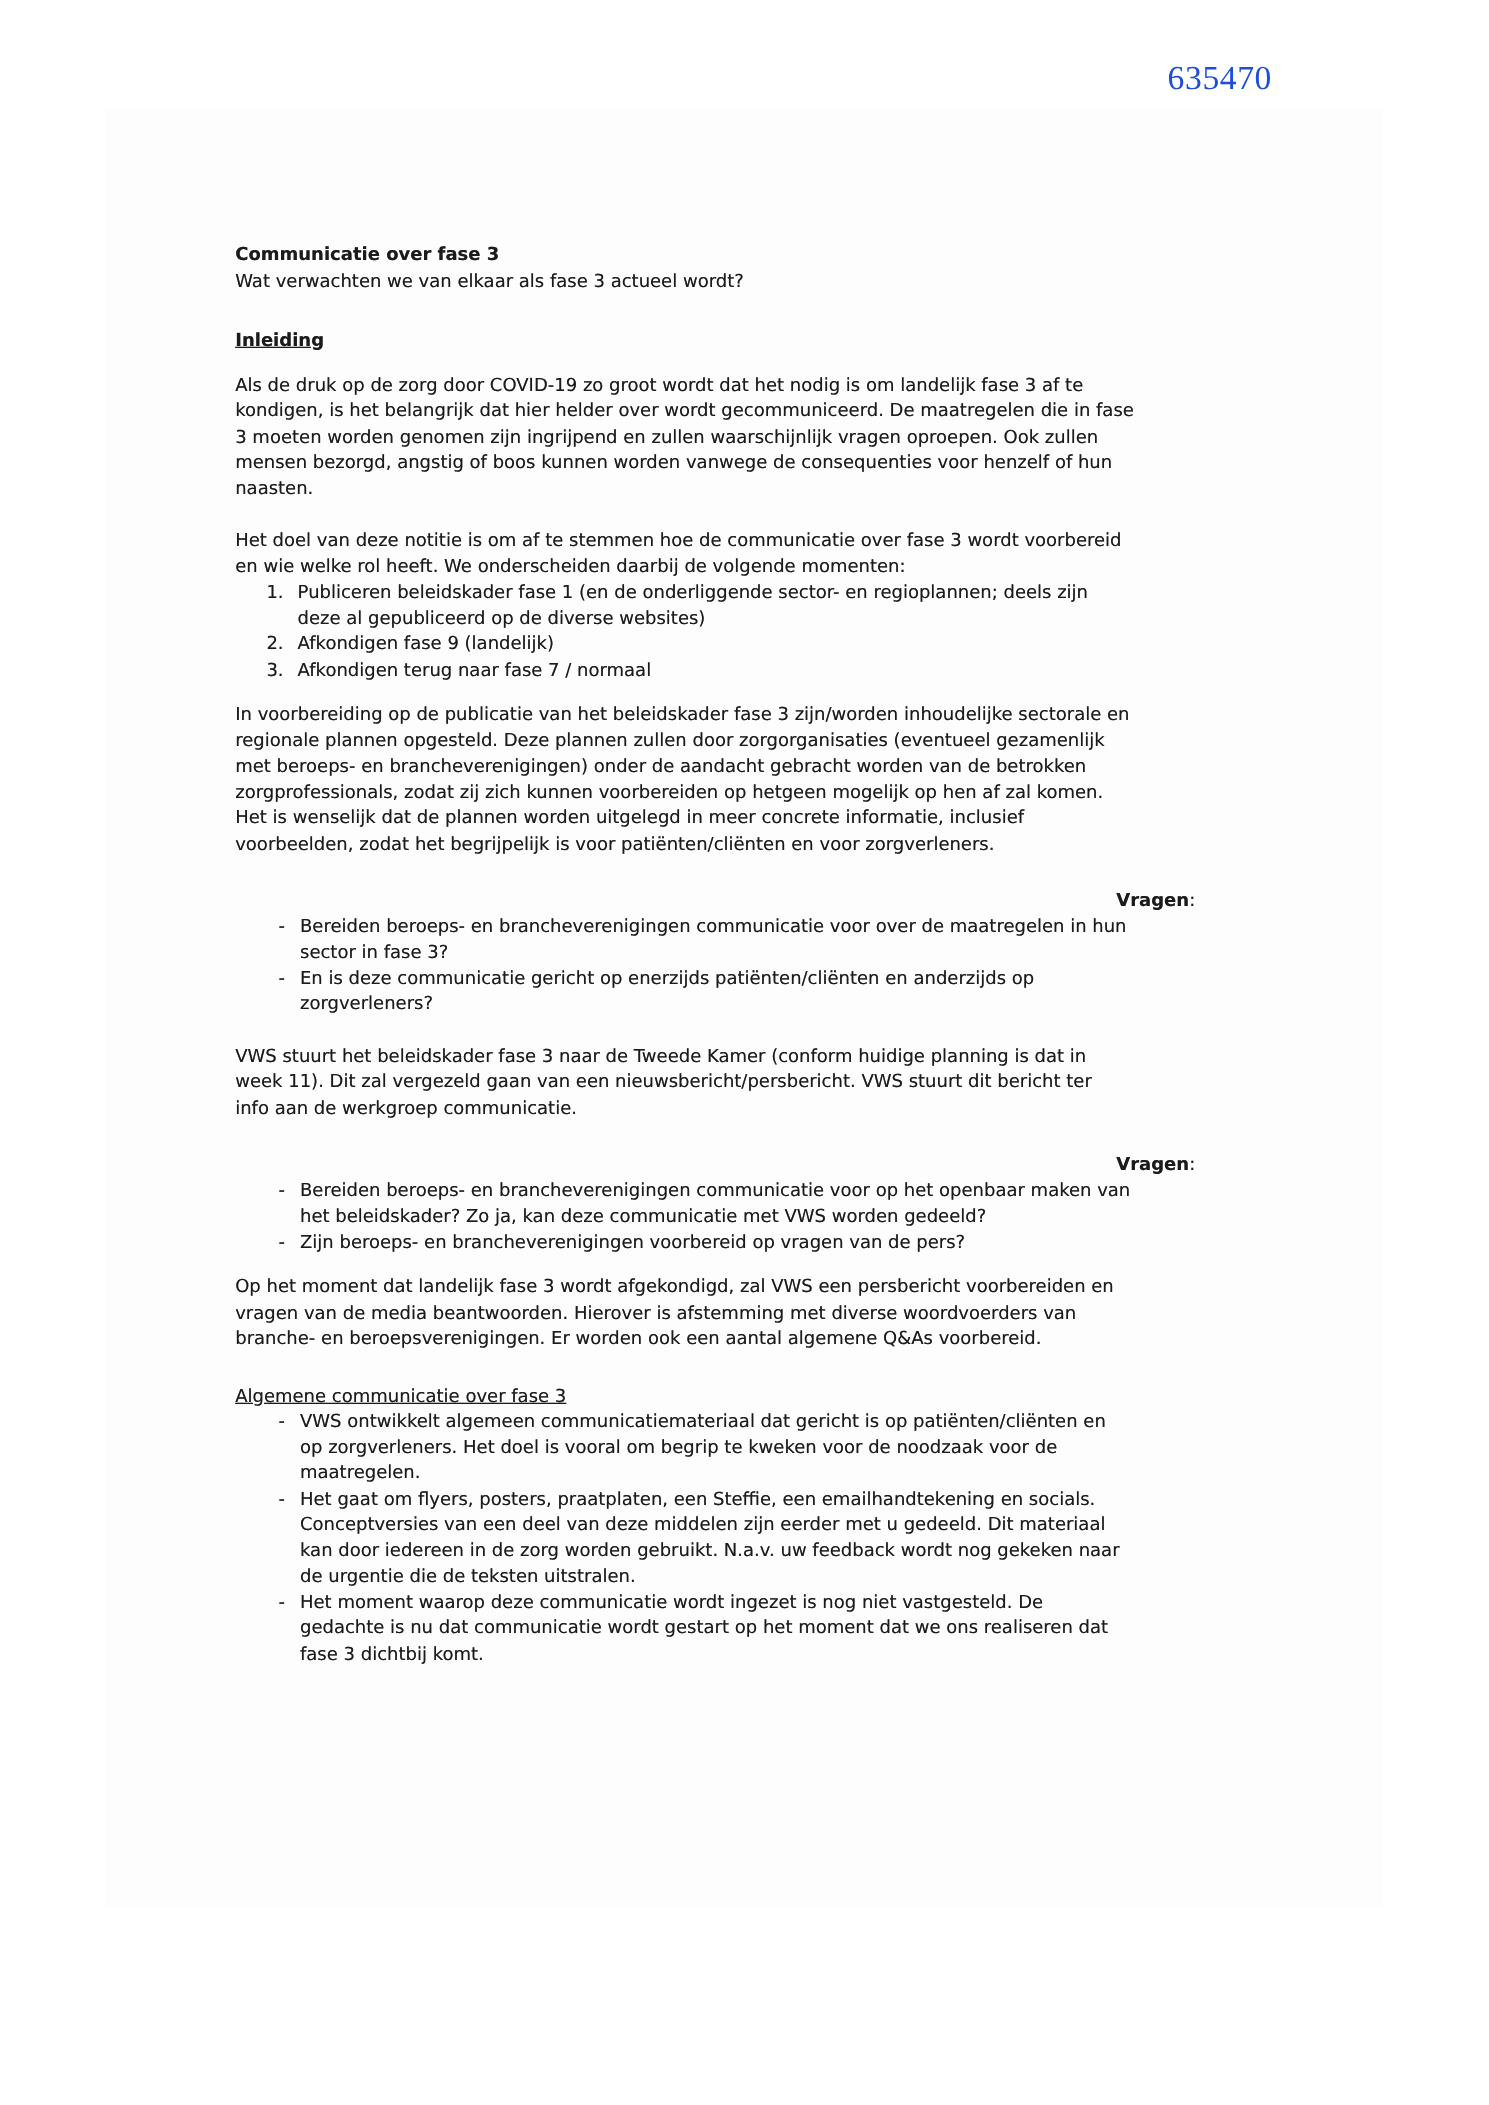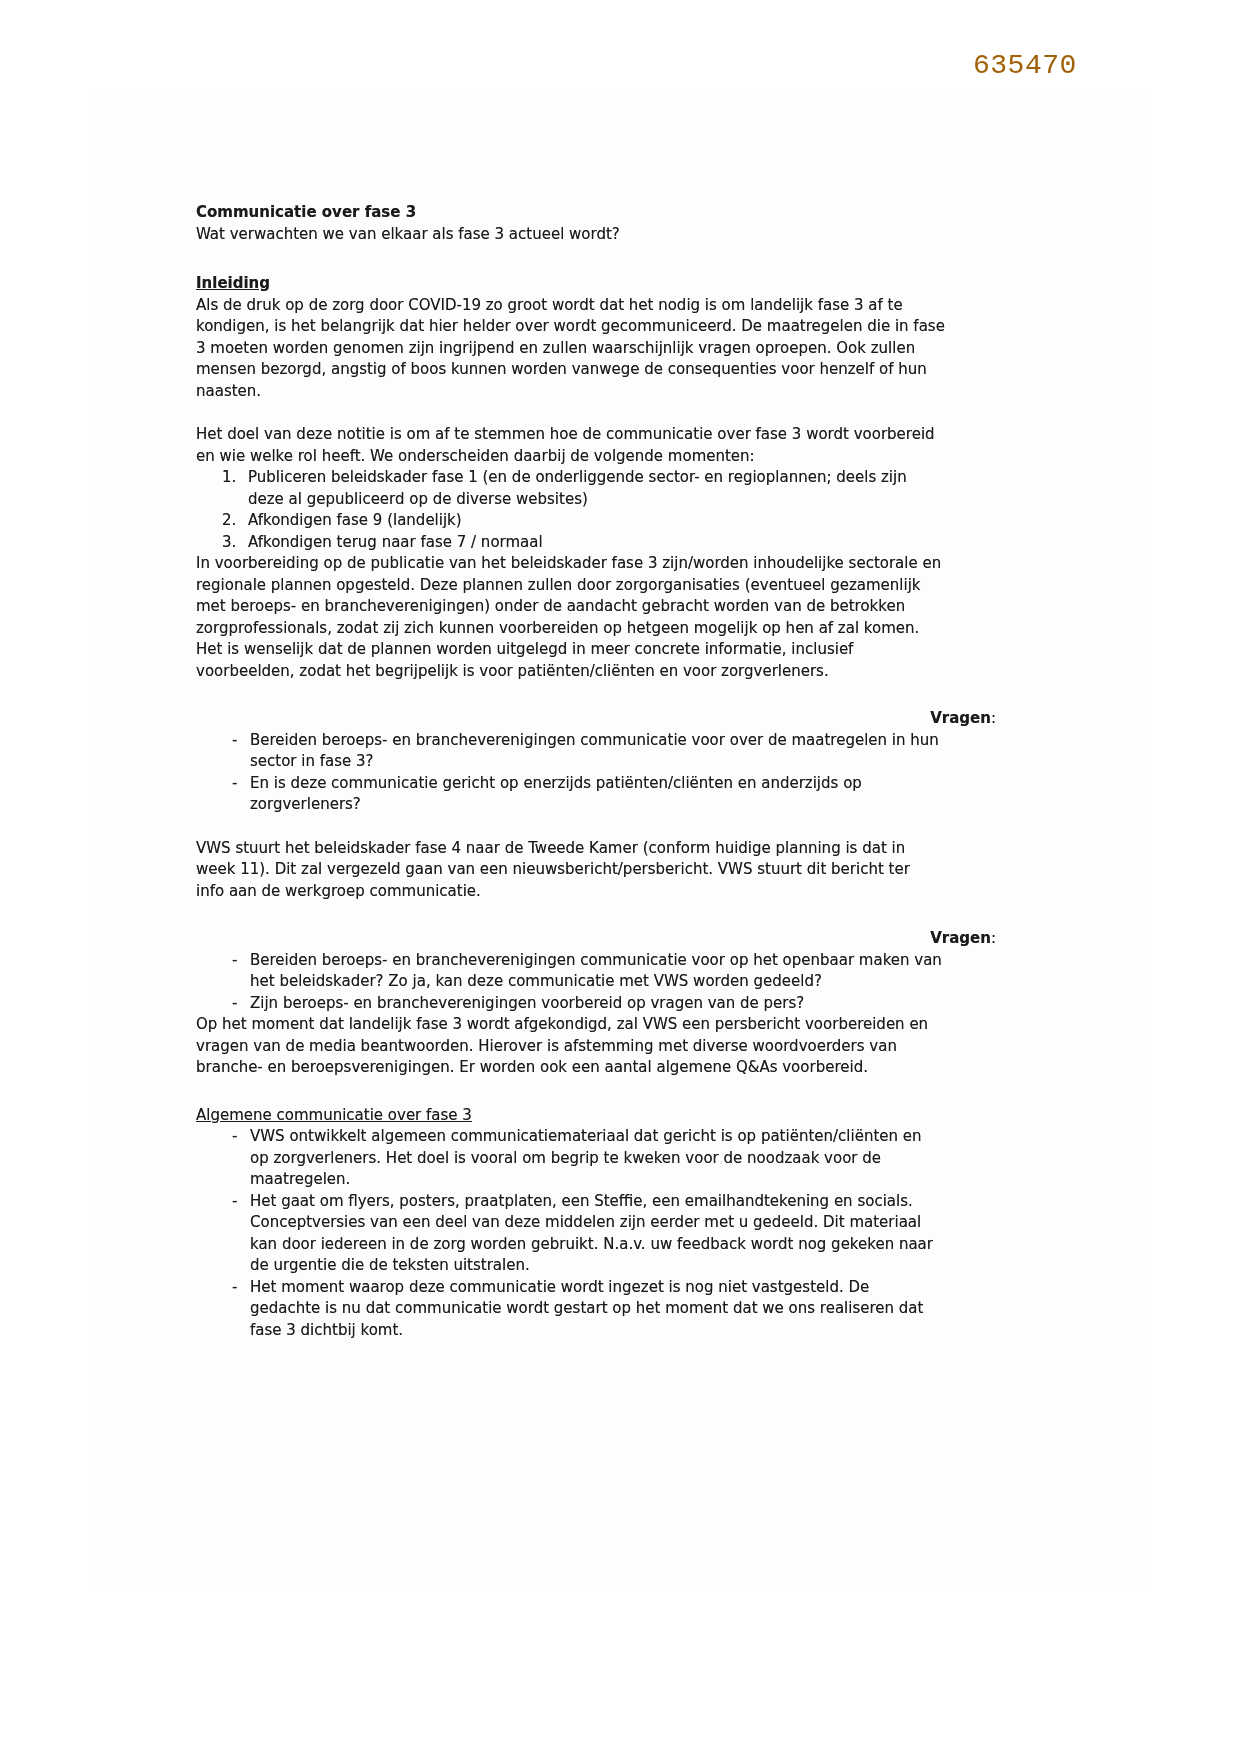--- a/index.html
+++ b/index.html
@@ -20,23 +20,23 @@
     left: 88px;
     top: 90px;
     width: 1064px;
     height: 1500px;
     background: #fdfdfd;
   }
   .page-number {
     position: absolute;
     left: 973px;
     top: 50px;
-    font-family: Liberation Mono, monospace;
+    font-family: Liberation Serif, serif;
     font-size: 28px;
-    color: #a16207;
+    color: #1d4ed8;
     letter-spacing: 0.5px;
   }
   .content {
     position: absolute;
     left: 196px;
     top: 202px;
     width: 800px;
     font-size: 15px;
     line-height: 21.5px;
     text-shadow: 0 0 0.5px rgba(20,20,20,0.55);
@@ -52,21 +52,21 @@
   .block-subheading {
     margin-top: 26px;
     text-decoration: underline;
   }
   .block-label { margin-top: 26px; text-align: right; }
   .block-label .label-bold { font-weight: bold; }
   .block-paragraph {
     margin-top: 22px;
     white-space: pre-wrap;
   }
-  .tight { margin-top: 0; }
+  .tight { margin-top: 16px; }
   .block-list { margin-top: 0; }
   .list-item { display: flex; align-items: flex-start; }
   .list-item .marker-num {
     flex: 0 0 26px;
     margin-left: 26px;
     white-space: pre;
   }
   .list-item .marker-dash {
     flex: 0 0 18px;
     margin-left: 36px;
@@ -125,21 +125,21 @@
           <span class="marker-dash">-</span>
           <span class="item-lines">Bereiden beroeps- en brancheverenigingen communicatie voor over de maatregelen in hun
 sector in fase 3?</span>
         </div>
         <div class="list-item">
           <span class="marker-dash">-</span>
           <span class="item-lines">En is deze communicatie gericht op enerzijds patiënten/cliënten en anderzijds op
 zorgverleners?</span>
         </div>
       </div>
-      <div class="block-paragraph">VWS stuurt het beleidskader fase 4 naar de Tweede Kamer (conform huidige planning is dat in
+      <div class="block-paragraph">VWS stuurt het beleidskader fase 3 naar de Tweede Kamer (conform huidige planning is dat in
 week 11). Dit zal vergezeld gaan van een nieuwsbericht/persbericht. VWS stuurt dit bericht ter
 info aan de werkgroep communicatie.</div>
       <div class="block-label"><span class="label-bold">Vragen</span><span>:</span></div>
       <div class="block-list">
         <div class="list-item">
           <span class="marker-dash">-</span>
           <span class="item-lines">Bereiden beroeps- en brancheverenigingen communicatie voor op het openbaar maken van
 het beleidskader? Zo ja, kan deze communicatie met VWS worden gedeeld?</span>
         </div>
         <div class="list-item">

